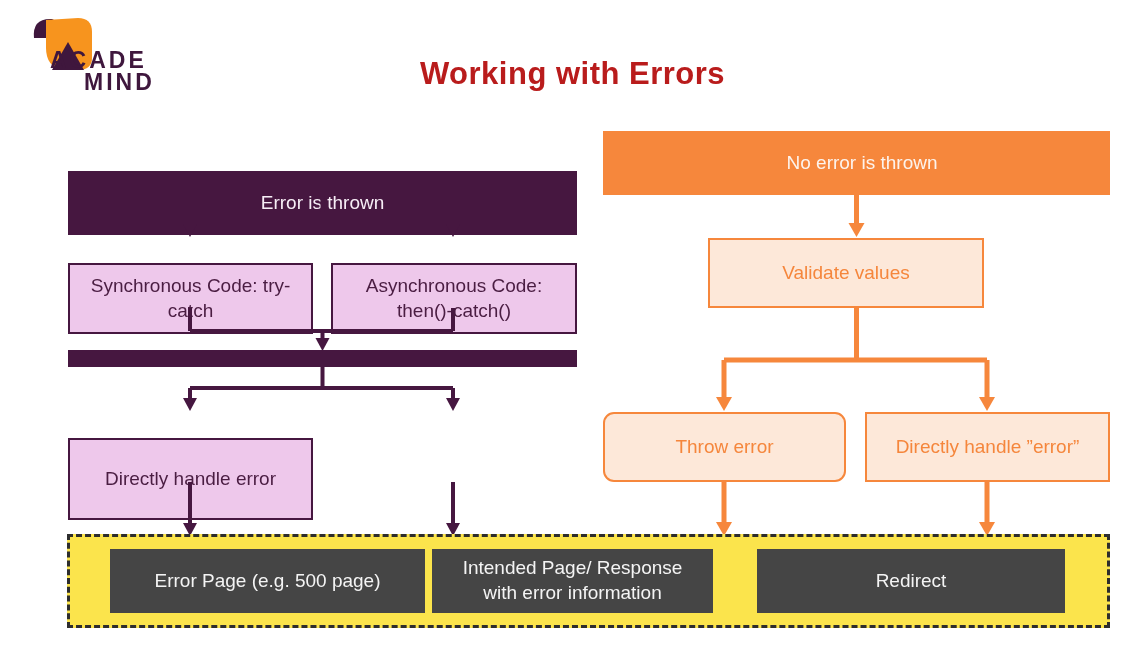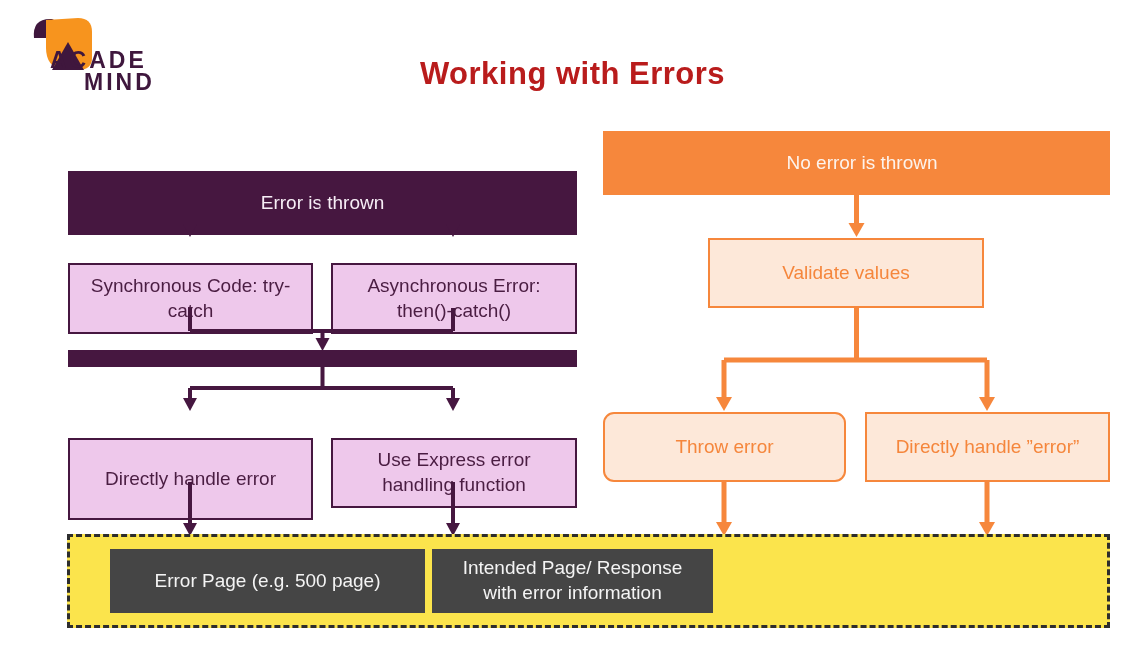--- a/index.html
+++ b/index.html
@@ -81,26 +81,25 @@
       <text x="28" y="60" class="logo-text">ACADE</text>
       <text x="62" y="82" class="logo-text">MIND</text>
     </svg>
   </div>
 
   <div class="page-title">Working with Errors</div>
 
   <div class="node header-purple" style="left:68px; top:131px; width:509px; height:64px;margin-top:40px;">Error is thrown</div>
 
   <div class="node box-pink" style="left:68px; top:237px; width:245px; height:71px;">Synchronous Code: try-catch</div>
-  <div class="node box-pink" style="left:331px; top:237px; width:246px; height:71px;">Asynchronous Error: then()-catch()</div>
+  <div class="node box-pink" style="left:331px; top:237px; width:246px; height:71px;">Asynchronous Code: then()-catch()</div>
 
   <div class="merge-bar" style="left:68px; top:350px; width:509px; height:17px;"></div>
 
   <div class="node box-pink" style="left:68px; top:412px; width:245px; height:82px;">Directly handle error</div>
-  <div class="node box-pink" style="left:331px; top:412px; width:246px; height:70px;">Use Express error handling function</div>
 
   <div class="node header-orange" style="left:603px; top:131px; width:507px; height:64px;">No error is thrown</div>
 
   <div class="node box-peach" style="left:708px; top:238px; width:276px; height:70px;text-align:right;">Validate values</div>
 
   <div class="node box-peach" style="left:603px; top:412px; width:243px; height:70px;border-radius:11px;">Throw error</div>
   <div class="node box-peach" style="left:865px; top:412px; width:245px; height:70px;text-align:center;">Directly handle ”error”</div>
 
   <svg class="connectors" width="1145" height="651" viewBox="0 0 1145 651">
     <g stroke="#461740" stroke-width="4" fill="none">
@@ -128,15 +127,16 @@
       <polygon points="716,397 732,397 724,411"></polygon>
       <polygon points="979,397 995,397 987,411"></polygon>
       <polygon points="716,522 732,522 724,536"></polygon>
       <polygon points="979,522 995,522 987,536"></polygon>
     </g>
   </svg>
 
   <div class="outcomes">
     <div class="outcome-box" style="left:40px; width:315px;">Error Page (e.g. 500 page)</div>
     <div class="outcome-box" style="left:362px; width:281px;">Intended Page/ Response with error information</div>
+    <div class="outcome-box" style="left:687px; width:308px;">Redirect</div>
   </div>
 
 </div>
 
 </body></html>

